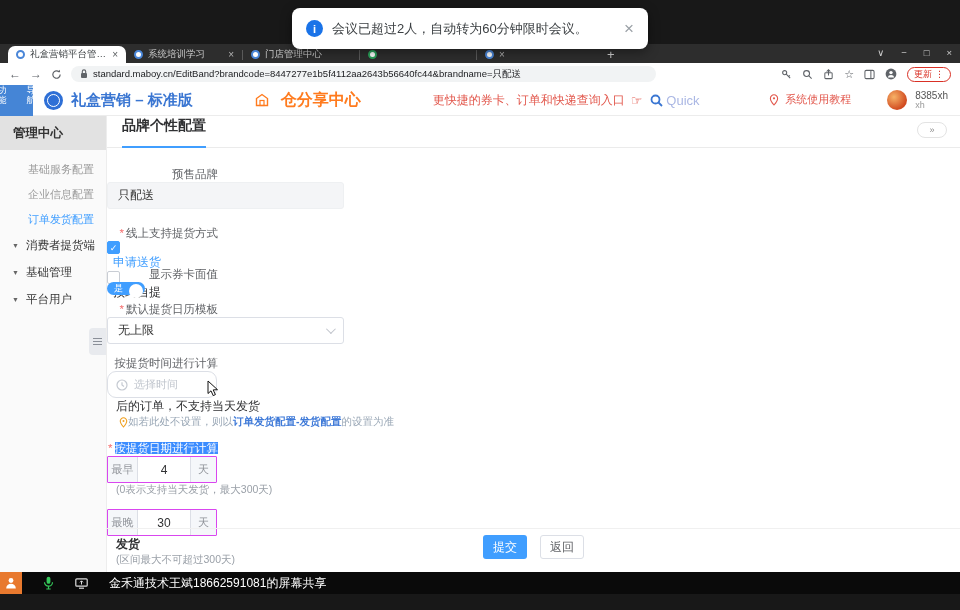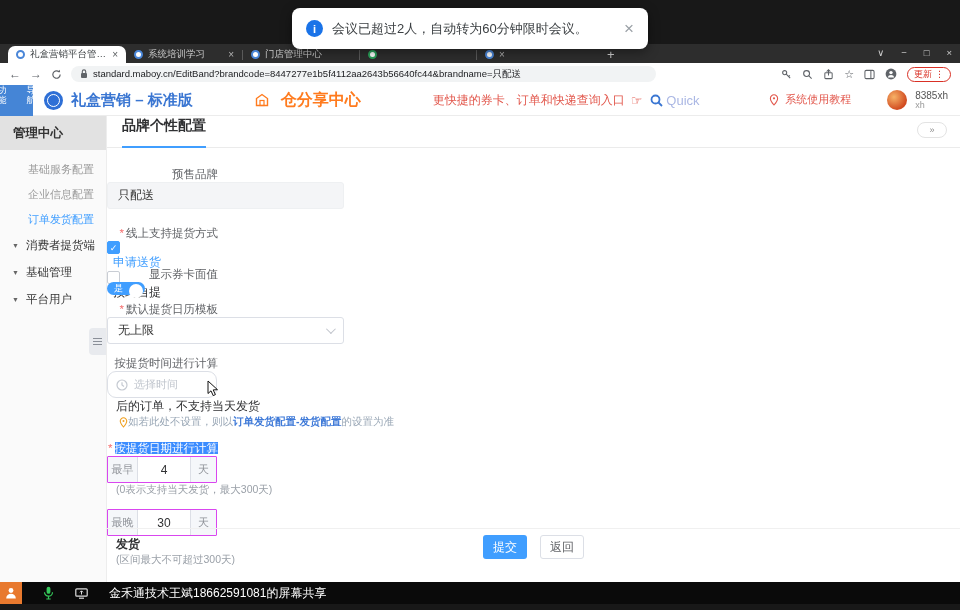--- a/index.html
+++ b/index.html
@@ -124,21 +124,21 @@
   .divider { position:absolute; left:0; right:0; top:412px; height:1px; background:#f0f0f0; }
   .btnrow { position:absolute; left:0; right:0; top:419px; display:flex; justify-content:center; gap:13px; }
   .btn-primary { min-width:44px; height:24px; background:#409eff; color:#fff; border:none; border-radius:3px; font-size:12px;
     font-family:inherit; padding:0 10px; }
   .btn-plain { min-width:40px; height:24px; background:#fff; color:#606266; border:1px solid #dcdfe6; border-radius:3px;
     font-size:12px; font-family:inherit; padding:0 9px; }
 
   .cursor { position:absolute; left:100px; top:264px; z-index:30; }
 
   
-  .sharebar { position:absolute; left:0; right:0; bottom:6px; height:22px; background:#0a0a0a;
+  .sharebar { position:absolute; left:0; right:0; bottom:16px; height:22px; background:#0a0a0a;
     display:flex; align-items:center; gap:21px; }
   .person-box { width:22px; height:22px; background:#e8792e; display:flex; align-items:center; justify-content:center; flex:none; }
   .share-text { color:#fff; font-size:12px; white-space:nowrap; }
 </style>
 </head>
 <body>
 
 <div class="banner">
   <span class="info-icon">i</span>
   <span class="banner-text">会议已超过2人，自动转为60分钟限时会议。</span>

